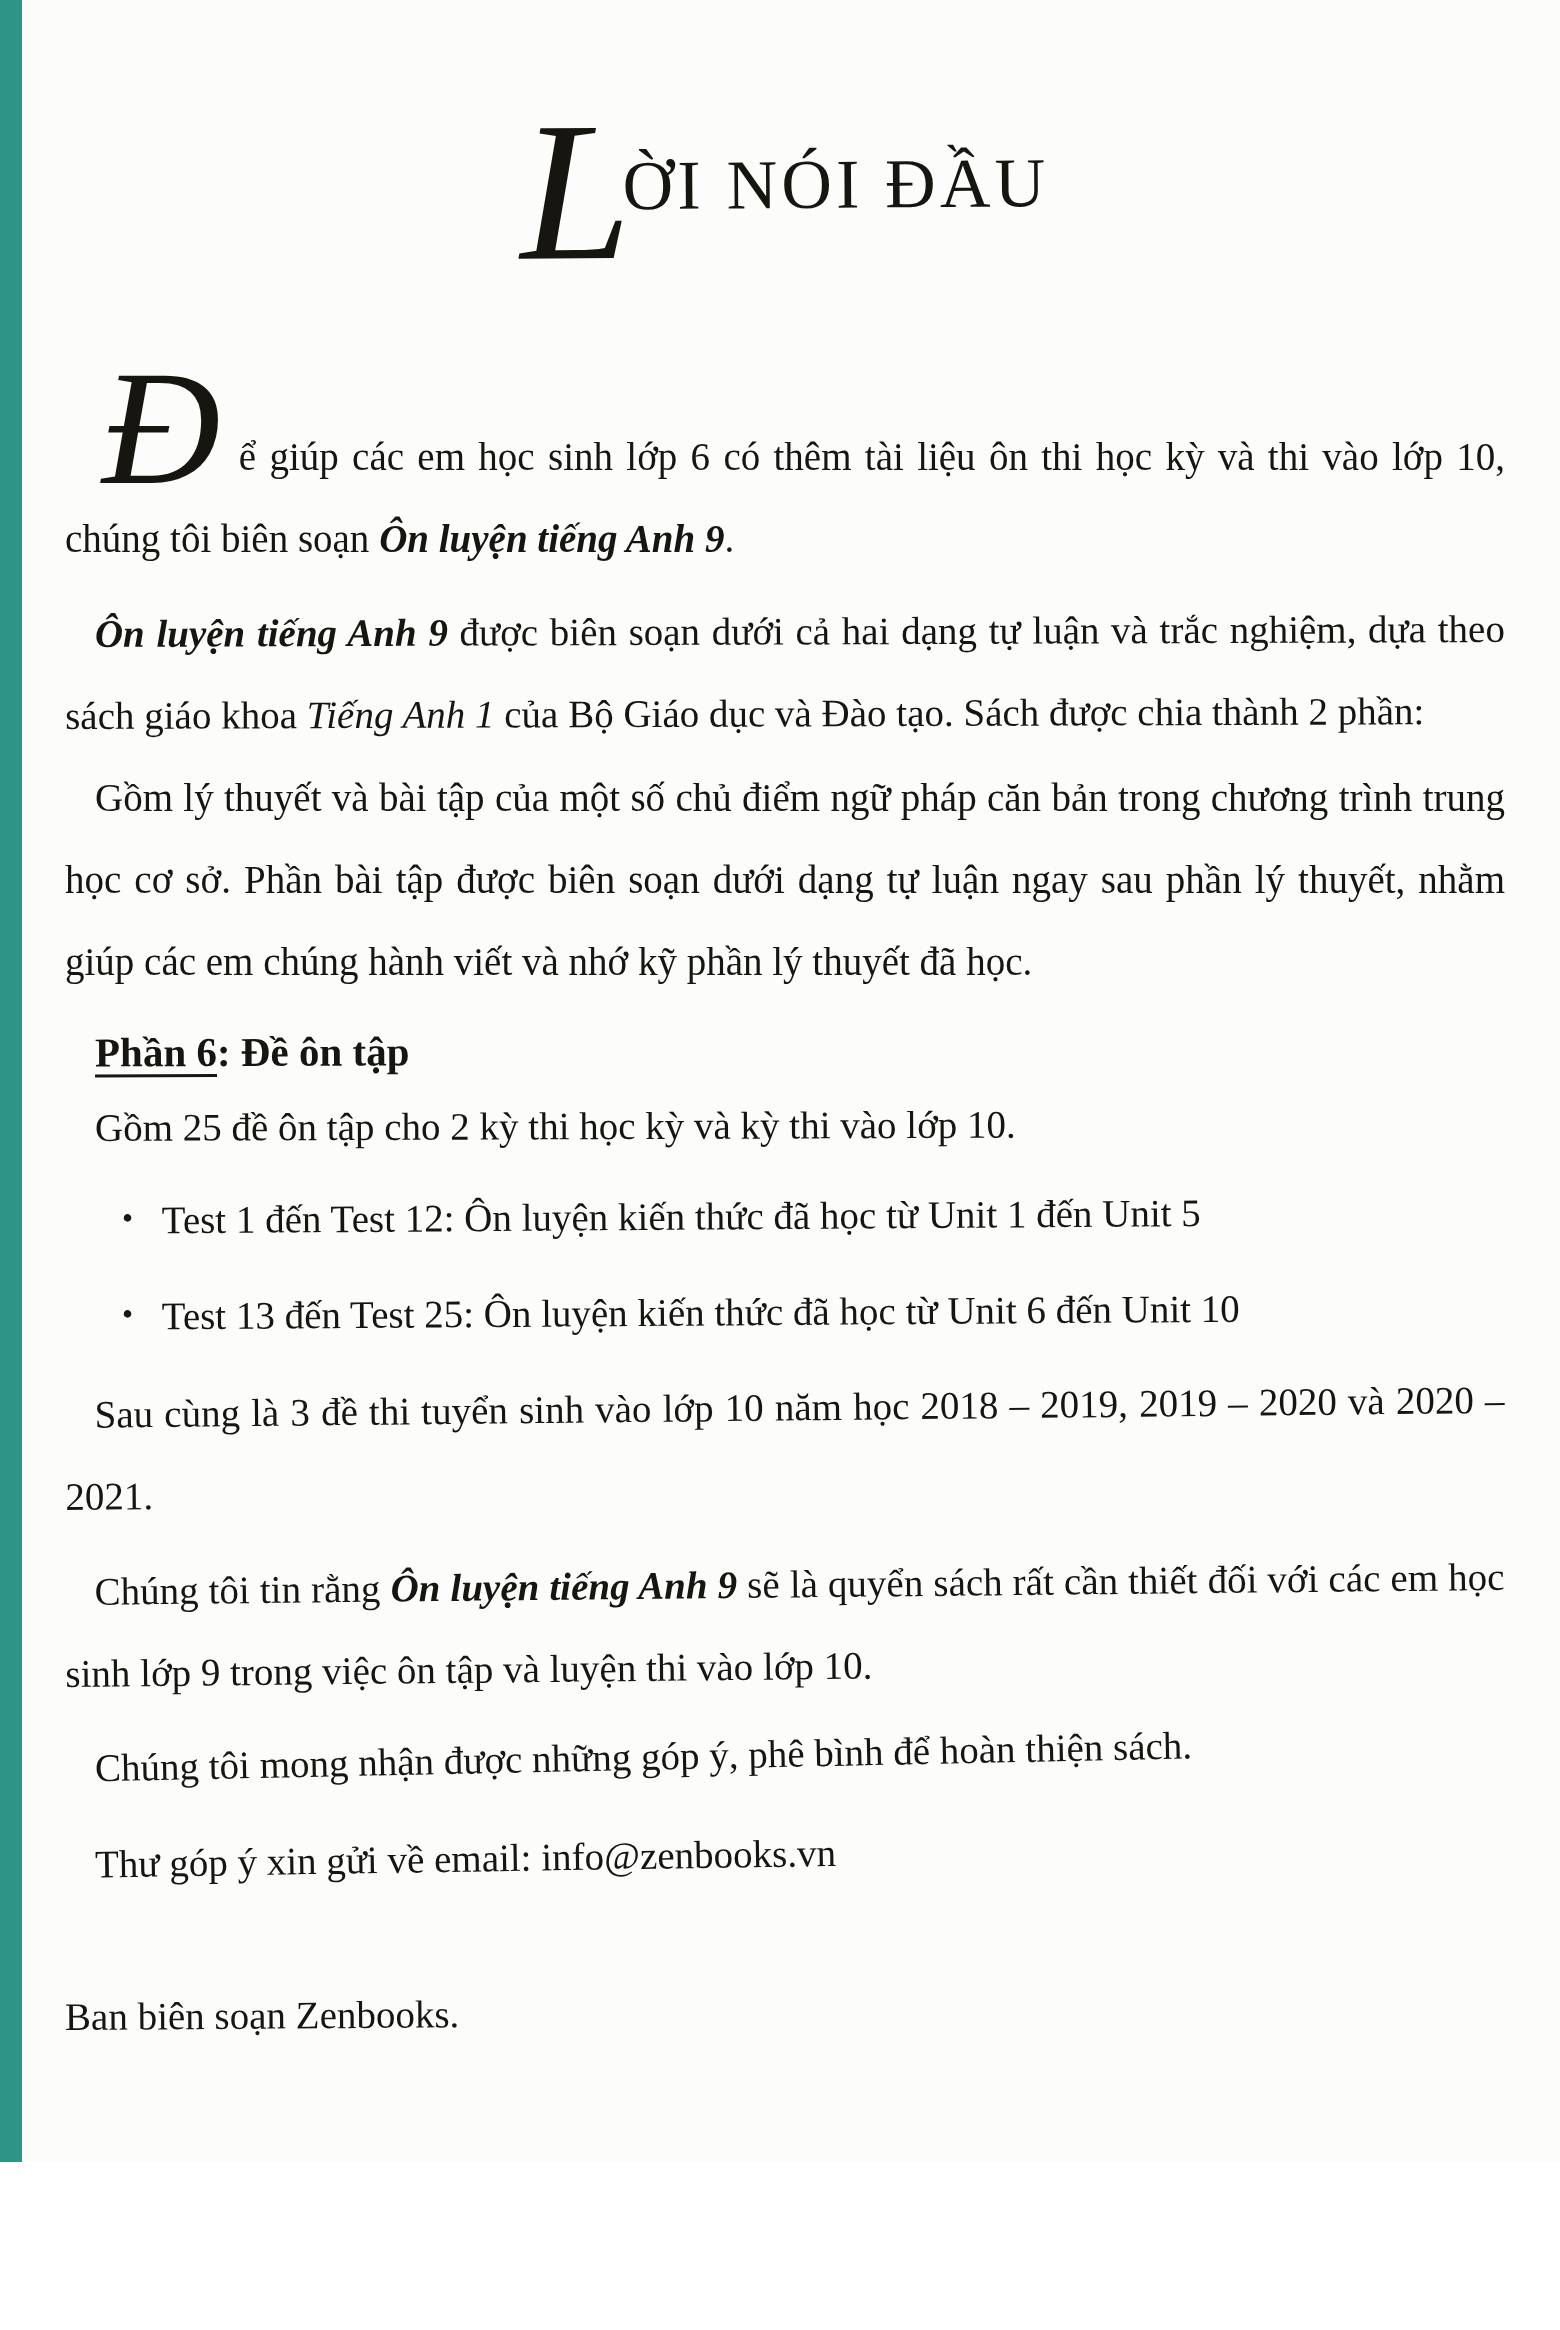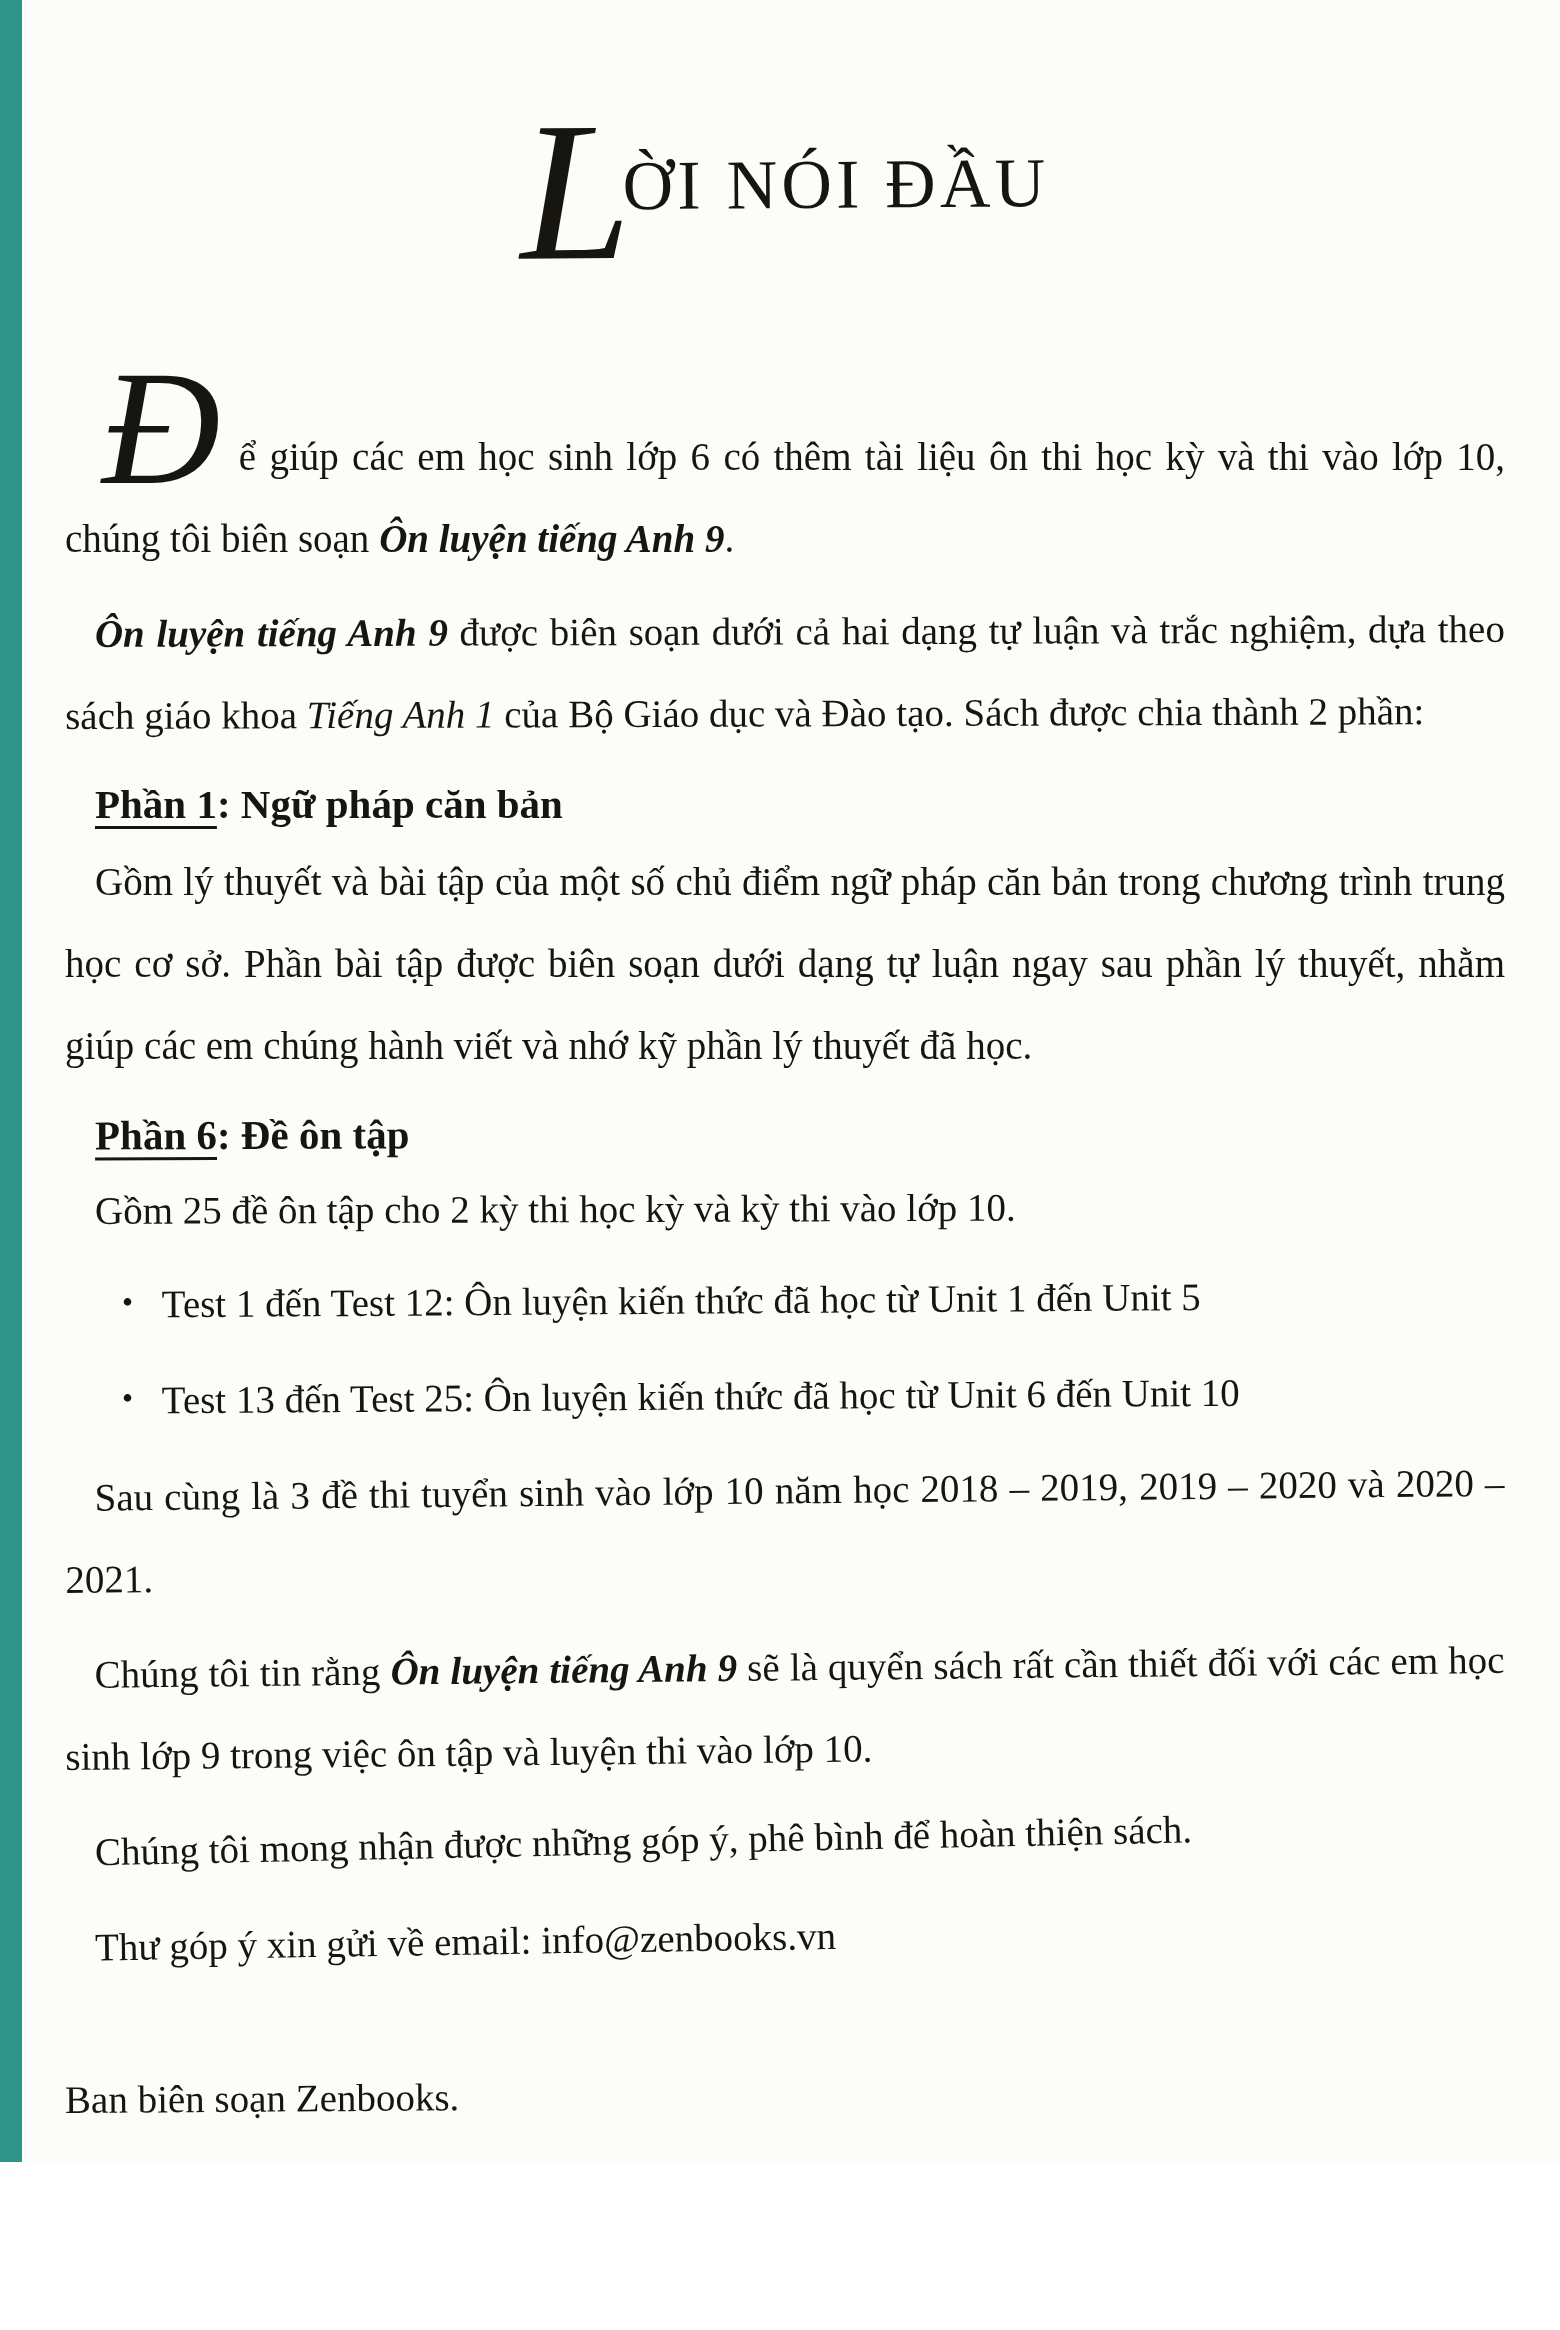--- a/index.html
+++ b/index.html
@@ -117,23 +117,20 @@
     </div>
 
     <p class="para mt-p1">
       <span class="dropcap">Đ</span><span>ể giúp các em học sinh lớp 6 có thêm tài liệu ôn thi học kỳ và thi vào lớp 10, chúng tôi biên soạn </span><span class="book">Ôn luyện tiếng Anh 9</span><span>.</span>
     </p>
 
     <p class="para indent mt-std r02">
       <span class="book">Ôn luyện tiếng Anh 9</span><span> được biên soạn dưới cả hai dạng tự luận và trắc nghiệm, dựa theo sách giáo khoa </span><span class="ref">Tiếng Anh 1</span><span> của Bộ Giáo dục và Đào tạo. Sách được chia thành 2 phần:</span>
     </p>
 
-    <h2 class="heading">
-      <span class="h-label">Phần 1</span><span>: </span><span>Ngữ pháp căn bản</span>
-    </h2>
 
     <p class="para indent">Gồm lý thuyết và bài tập của một số chủ điểm ngữ pháp căn bản trong chương trình trung học cơ sở. Phần bài tập được biên soạn dưới dạng tự luận ngay sau phần lý thuyết, nhằm giúp các em chúng hành viết và nhớ kỹ phần lý thuyết đã học.</p>
 
     <h2 class="heading r02">
       <span class="h-label">Phần 6</span><span>: </span><span>Đề ôn tập</span>
     </h2>
 
     <p class="para indent r02">Gồm 25 đề ôn tập cho 2 kỳ thi học kỳ và kỳ thi vào lớp 10.</p>
 
     <div>

